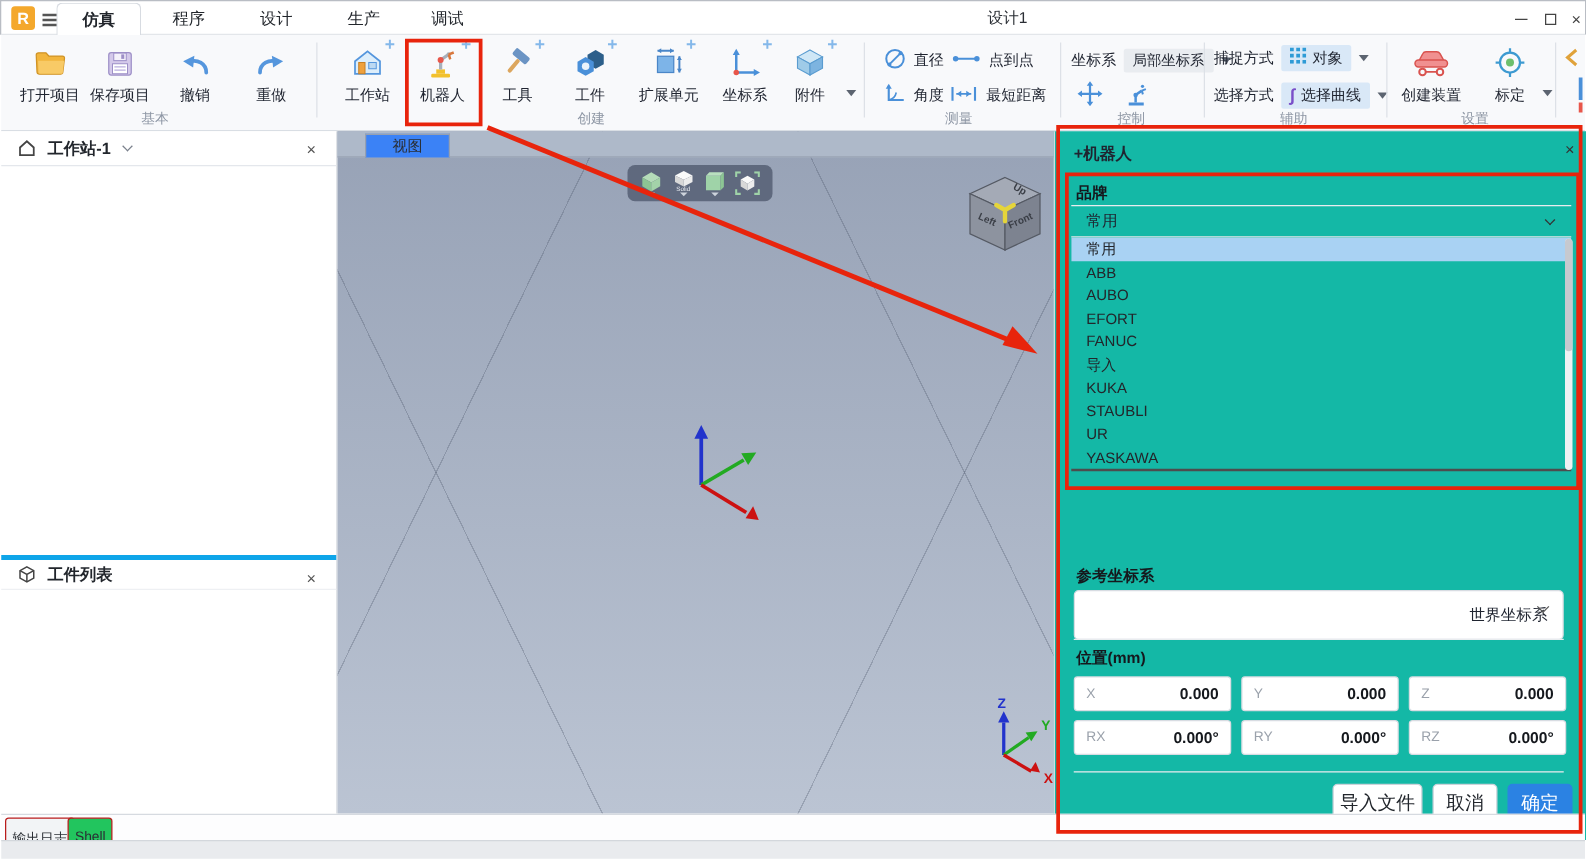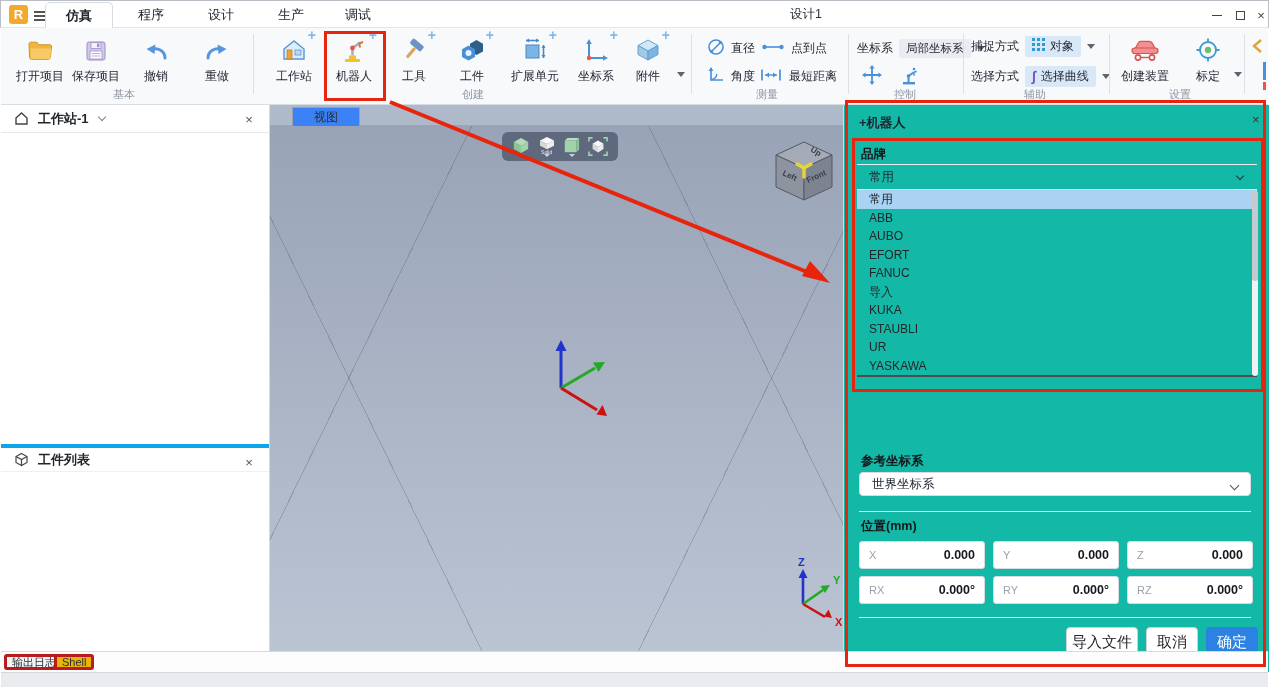--- a/index.html
+++ b/index.html
@@ -60,21 +60,21 @@
   .flab { color:#9aa1ab; font-size:11px; }
   .fval { font-weight:bold; font-size:12.5px; color:#15181d; }
   .pbtn { position:absolute; height:30px; border:1px solid #ccd2d9; border-radius:4px; background:#fff; font-size:15px; display:flex; align-items:center; justify-content:center; color:#22262c; }
   .pbtn.primary { background:#2b82e3; border-color:#2b82e3; color:#fff; }
   .select-like { position:absolute; border:1px solid #d8dce2; border-radius:4px; background:#fff; display:flex; align-items:center; font-size:12.5px; padding:0 12px; }
   .sel-chev { position:absolute; right:12px; top:9px; width:7px; height:7px; border-right:1.7px solid #555; border-bottom:1.7px solid #555; transform:rotate(45deg); }
   .divline { position:absolute; height:1px; background:#e9ecef; }
 
   
   #bottom-bar { position:absolute; left:1px; top:651px; width:1267px; height:21px; background:#fdfdfe; border-top:1px solid #d6dae0; }
-  .btab { position:absolute; top:2px; height:16px; border:3px solid #b91c1c; border-radius:3px; background:#f2f4f6; font-size:11px; display:flex; align-items:center; padding:0 5px; color:#2a2e34; }
+  .btab { position:absolute; top:2px; height:32px; border:1px solid #b91c1c; border-radius:3px; background:#f2f4f6; font-size:11px; display:flex; align-items:center; padding:0 5px; color:#2a2e34; }
   #status-strip { position:absolute; left:1px; top:672px; width:1267px; height:15px; background:#e9ebee; border-top:1px solid #d3d7dc; }
 
   
   .anno-box { position:absolute; border:3px solid #e8240c; pointer-events:none; }
   #anno-arrow { position:absolute; left:0; top:0; width:1269px; height:688px; pointer-events:none; }
 </style>
 </head>
 <body>
 
 <div id="titlebar">
@@ -475,21 +475,21 @@
     <div class="brand-item">导入</div>
     <div class="brand-item">KUKA</div>
     <div class="brand-item">STAUBLI</div>
     <div class="brand-item">UR</div>
     <div class="brand-item">YASKAWA</div>
   </div>
   <div class="abs" style="left:408px;top:86px;width:6px;height:185px;background:#eff1f3;border-radius:3px;"></div>
   <div class="abs" style="left:408px;top:86px;width:6px;height:90px;background:#c6c9cf;border-radius:3px;"></div>
 
   <div class="abs rp-bold" style="left:17px;top:348px;">参考坐标系</div>
-  <div class="select-like" style="left:15px;top:367px;width:392px;height:24px;">
+  <div class="select-like" style="left:15px;top:367px;width:392px;height:40px;justify-content:flex-end;">
     <span>世界坐标系</span>
     <span class="sel-chev"></span>
   </div>
 
   <div class="divline" style="left:15px;top:406px;width:392px;"></div>
   <div class="abs rp-bold" style="left:17px;top:413px;">位置(mm)</div>
 
   <div class="field" style="left:15px;top:436px;">
     <span class="flab">X</span>
     <span class="fval">0.000</span>
@@ -517,21 +517,21 @@
 
   <div class="divline" style="left:15px;top:512px;width:392px;"></div>
 
   <div class="pbtn" style="left:222px;top:522px;width:72px;">导入文件</div>
   <div class="pbtn" style="left:302px;top:522px;width:52px;">取消</div>
   <div class="pbtn primary" style="left:362px;top:522px;width:52px;">确定</div>
 </div>
 
 <div id="bottom-bar">
   <div class="btab" style="left:3px;">输出日志</div>
-  <div class="btab" style="left:53px;background:#eab308;">Shell</div>
+  <div class="btab" style="left:53px;background:#22c55e;">Shell</div>
 </div>
 <div id="status-strip"></div>
 
 <div class="anno-box" style="left:324px;top:31px;width:62px;height:70px;"></div>
 <div class="anno-box" style="left:845px;top:100px;width:421px;height:567px;"></div>
 <div class="anno-box" style="left:852px;top:138px;width:412px;height:254px;"></div>
 <svg id="anno-arrow">
   <line x1="390" y1="102" x2="812" y2="274" stroke="#e8240c" stroke-width="4"></line>
   <polygon points="830,283 802,276 810,261" fill="#e8240c"></polygon>
 </svg>

